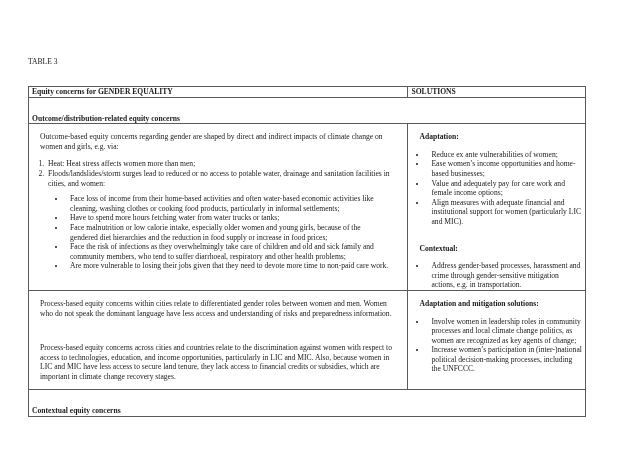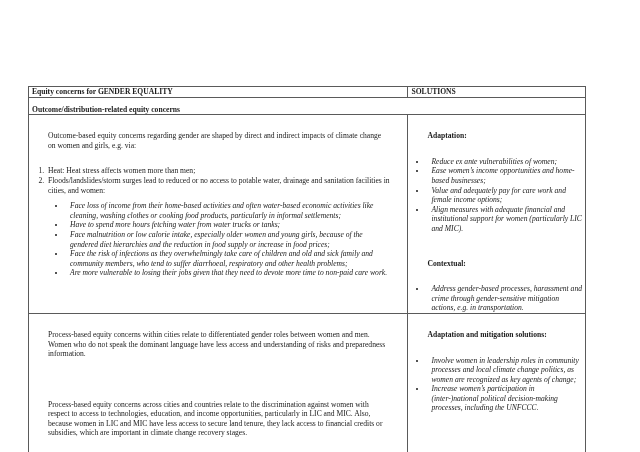--- a/index.html
+++ b/index.html
@@ -5,33 +5,34 @@
   html, body { margin:0; padding:0; background:#ffffff; }
   body { width:640px; height:452px; position:relative; overflow:hidden;
          font-family:"Liberation Serif", "DejaVu Serif", serif; color:#1a1a1a; }
   .caption { position:absolute; left:28px; top:57px; font-size:7.6px; line-height:9.4px; }
   table { position:absolute; left:28px; top:86px; width:558px; border-collapse:collapse;
           font-size:7.6px; line-height:9.6px; table-layout:fixed; }
   td { border:1px solid #5a5a5a; padding:0 3px; vertical-align:top; }
   .c1 { width:372px; }
   .c2 { width:174px; }
   .b { font-weight:bold; }
-  .sec { font-weight:bold; padding-top:7px; }
+  .sec { font-weight:bold; padding-top:16px; }
   ol { margin:3px 0 0 0; padding-left:14px; }
   ol li { padding-left:2px; }
-  ul { margin:0; padding-left:16px; list-style:disc;font-style:italic; }
+  ul { margin:0; padding-left:16px; list-style:disc; }
   ul.inner { margin:6px 16px 0 0; padding-left:18px; }
   ul li { padding-left:4px; }
-  p { margin:16px; }
+  p { margin:8px; }
   .gap { height:9px; }
 </style>
 </head>
 <body>
 
 <div class="caption">
+  <div>TABLE 3</div>
 </div>
 
 <table>
   <colgroup>
       <col class="c1">
       <col class="c2">
     </colgroup>
   <tbody>
       <tr>
     <td class="b">Equity concerns for GENDER EQUALITY</td>

